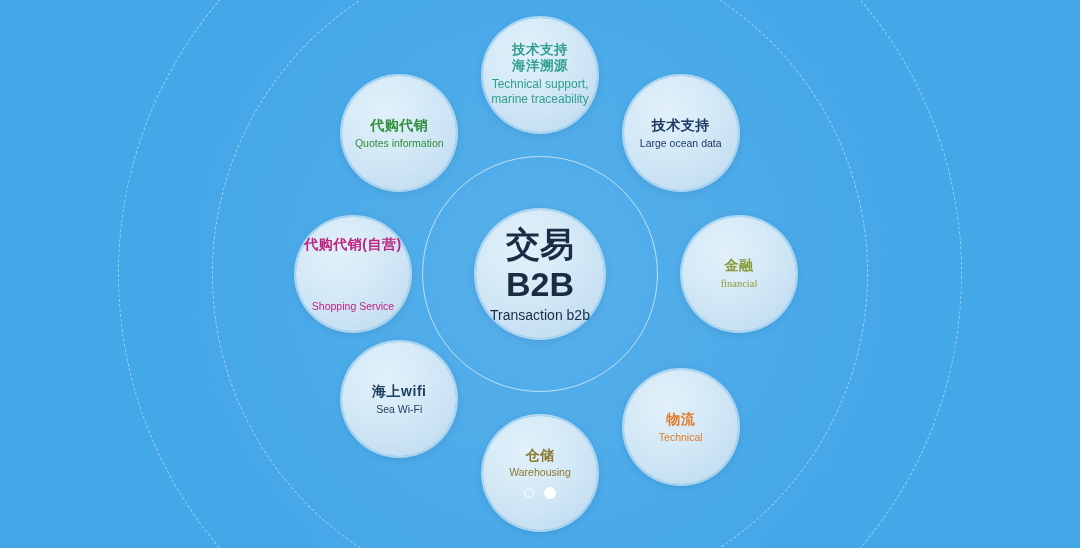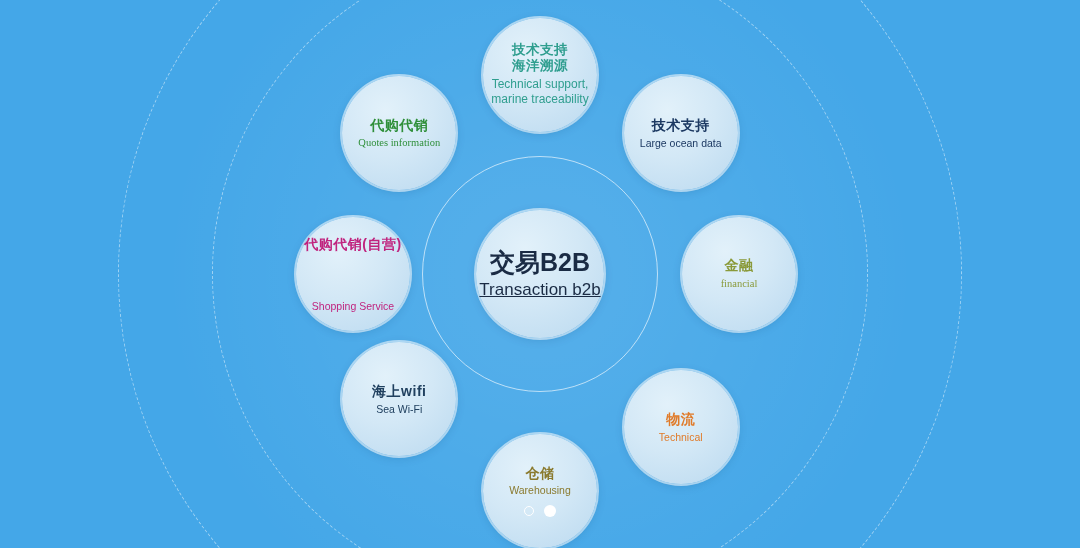--- a/index.html
+++ b/index.html
@@ -76,30 +76,29 @@
   .node .en {
     margin-top: 3px;
     white-space: pre-line;
   }
   
   #node-center {
     width: 128px;
     height: 128px;
   }
   #node-center .cn {
-    font-size: 25px;
+    font-size: 34px;
     color: #1a2b44;
     font-weight: 700;
     letter-spacing: 0px;
   }
   #node-center .en {
-    font-size: 17px;
+    font-size: 14px;
     color: #243650;
     font-weight: 400;
-    text-decoration: underline;
   }
   
   .node.sat {
     width: 114px;
     height: 114px;
   }
   .node.sat .cn {
     font-size: 14px;
   }
   .node.sat .en {
@@ -155,35 +154,35 @@
         <div class="en" style="color: rgb(29, 58, 99);">Large ocean data</div>
       </div>
       <div class="node sat" style="left: 739px; top: 274px; font-family: Liberation Serif, serif;">
         <div class="cn" style="color: rgb(138, 154, 58);">金融</div>
         <div class="en" style="color: rgb(138, 154, 58);">financial</div>
       </div>
       <div class="node sat" style="left: 680.714px; top: 427px;">
         <div class="cn" style="color: rgb(224, 123, 42);">物流</div>
         <div class="en" style="color: rgb(224, 123, 42);">Technical</div>
       </div>
-      <div class="node sat" style="left: 540px; top: 491px;">
+      <div class="node sat" style="left: 540px; top: 473px;">
         <div class="cn" style="color: rgb(138, 122, 46);">仓储</div>
         <div class="en" style="color: rgb(138, 122, 46);">Warehousing</div>
         <div class="dots">
           <span class="dot-hollow"></span>
           <span class="dot-solid"></span>
         </div>
       </div>
       <div class="node sat" style="left: 399.286px; top: 399px;">
         <div class="cn" style="color: rgb(32, 64, 95);">海上wifi</div>
         <div class="en" style="color: rgb(32, 64, 95);">Sea Wi-Fi</div>
       </div>
       <div class="node sat" style="left: 353px; top: 274px;">
         <div class="cn" style="color: rgb(192, 35, 126);">代购代销(自营)</div>
         <div class="en" style="color: rgb(192, 35, 126); margin-top: 48px;">Shopping Service</div>
       </div>
       <div class="node sat" style="left: 399.286px; top: 133.286px;">
         <div class="cn" style="color: rgb(47, 143, 58);">代购代销</div>
-        <div class="en" style="color: rgb(47, 143, 58); font-family: Liberation Serif, serif;">Quotes information</div>
+        <div class="en" style="color: rgb(47, 143, 58);">Quotes information</div>
       </div>
     </div>
 
 </div>
 
 </body></html>

